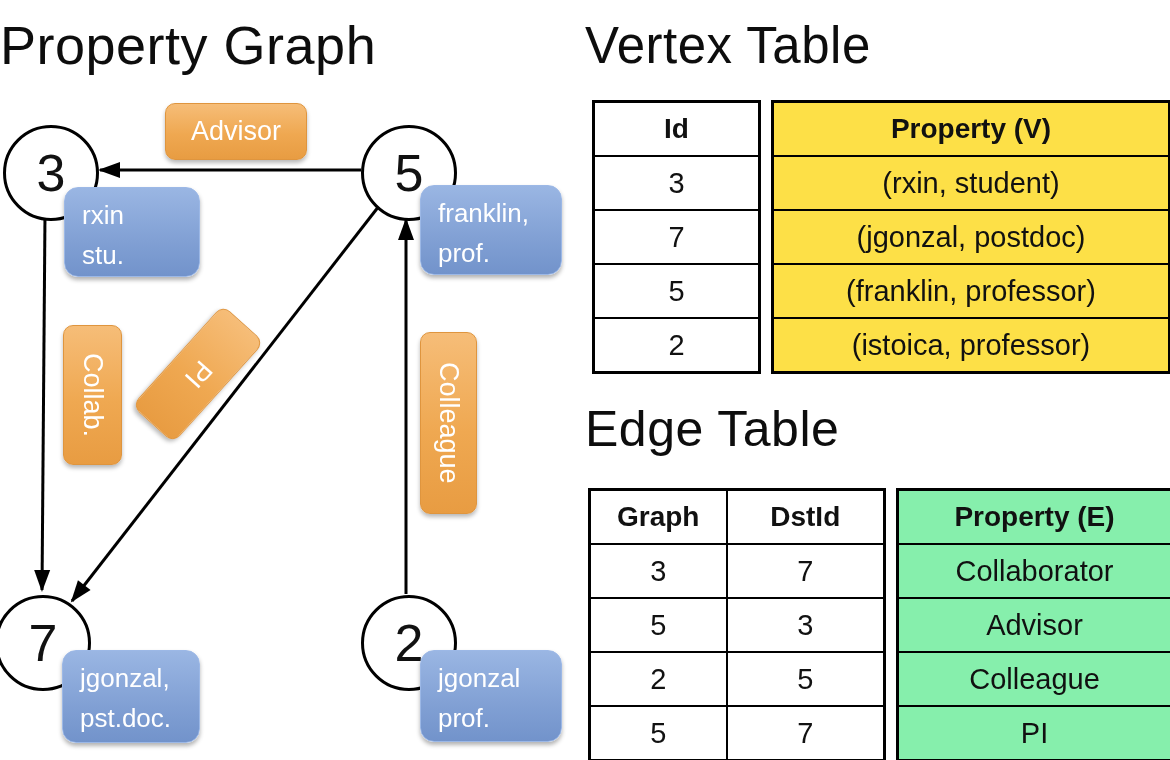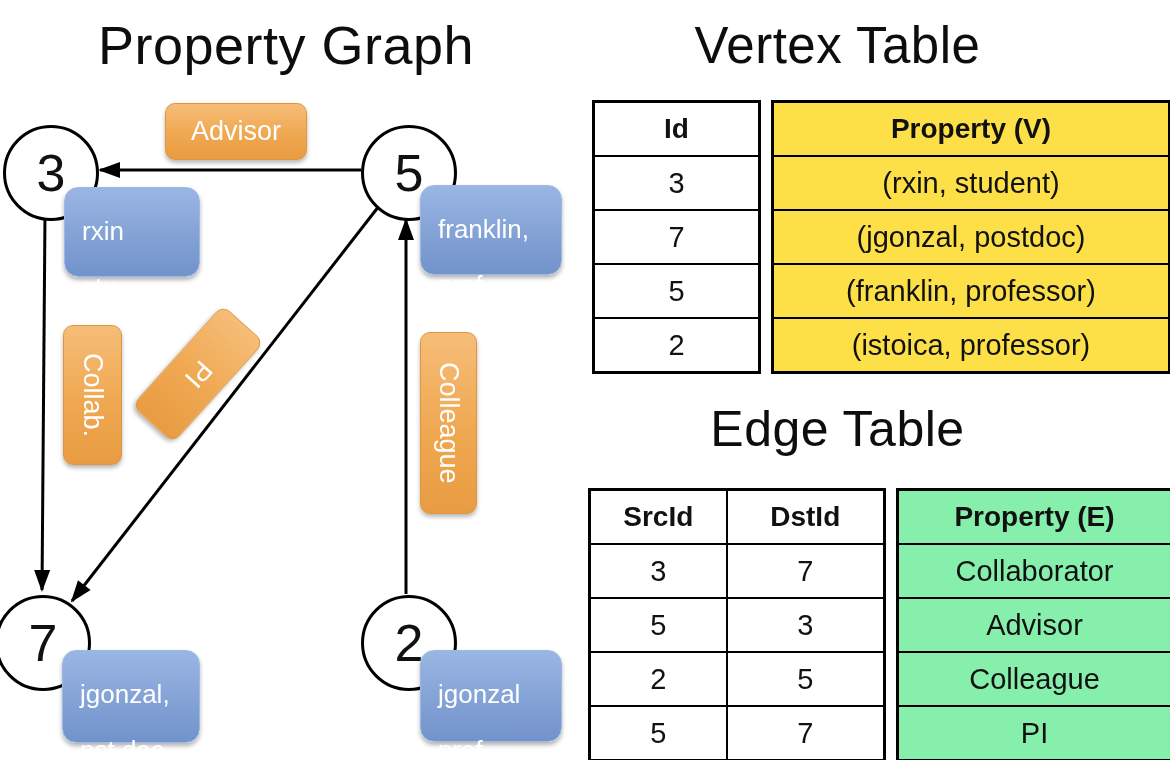--- a/index.html
+++ b/index.html
@@ -1,21 +1,21 @@
 <!DOCTYPE html>
 <html><head>
 <meta charset="utf-8">
 <style>
   html,body { margin:0; padding:0; background:#ffffff; }
   #app {
     position:relative; width:1170px; height:760px; overflow:hidden;
     background:#ffffff; font-family:"Liberation Sans", sans-serif; color:#111;
   }
   .big-title {
-    position:absolute; text-align:center; white-space:nowrap;
+    position:absolute; text-align:left; white-space:nowrap;
     color:#0d0d0d; letter-spacing:0.5px;
   }
   #pg-title { left:0; top:14px; width:572px; font-size:54px; }
   #vt-title { left:585px; top:16px; width:505px; font-size:51px; }
   #et-title { left:585px; top:400px; width:505px; font-size:50px; }
 
   
   #edges { position:absolute; left:0; top:0; width:1170px; height:760px; }
 
   
@@ -45,21 +45,21 @@
   #colleague-label { left:420px; top:332px; width:55px;  height:180px; }
 
   
   .pbox {
     position:absolute; border-radius:14px;
     background:linear-gradient(180deg,#9ab6e3 0%, #81a0d4 60%, #7293cb 100%);
     border:1.5px solid #9cb8e6;
     box-shadow:0 3px 4px rgba(0,0,0,0.3);
     color:#fff; font-size:26px; line-height:1.55; padding:7px 0 0 17px;
   }
-  .pbox span { display:block;margin-top:16px; }
+  .pbox span { display:block; }
   #rxin-box     { left:64px;  top:187px; width:117px; height:81px; }
   #franklin-box { left:420px; top:185px; width:123px; height:81px;border-radius:14px; }
   #jgonzal-box  { left:62px;  top:650px; width:119px; height:84px;padding-left:17px; }
   #istoica-box  { left:420px; top:650px; width:123px; height:83px; }
 
   
   .table-wrap { position:absolute; display:flex; gap:10px; align-items:flex-end; }
   #vertex-table-wrap { left:592px; top:100px; }
   #edge-table-wrap   { left:588px; top:488px; }
   table { border-collapse:collapse; table-layout:fixed; }
@@ -177,21 +177,21 @@
   </div>
 
   <div class="table-wrap" id="edge-table-wrap">
     <table class="outer" id="et-src-dst">
       <colgroup>
           <col class="c1">
           <col class="c2">
         </colgroup>
       <tbody>
           <tr>
-        <th>SrcId</th>
+        <th>Graph</th>
         <th>DstId</th>
       </tr>
       <tr>
         <td>3</td>
         <td>7</td>
       </tr>
       <tr>
         <td>5</td>
         <td>3</td>
       </tr>

